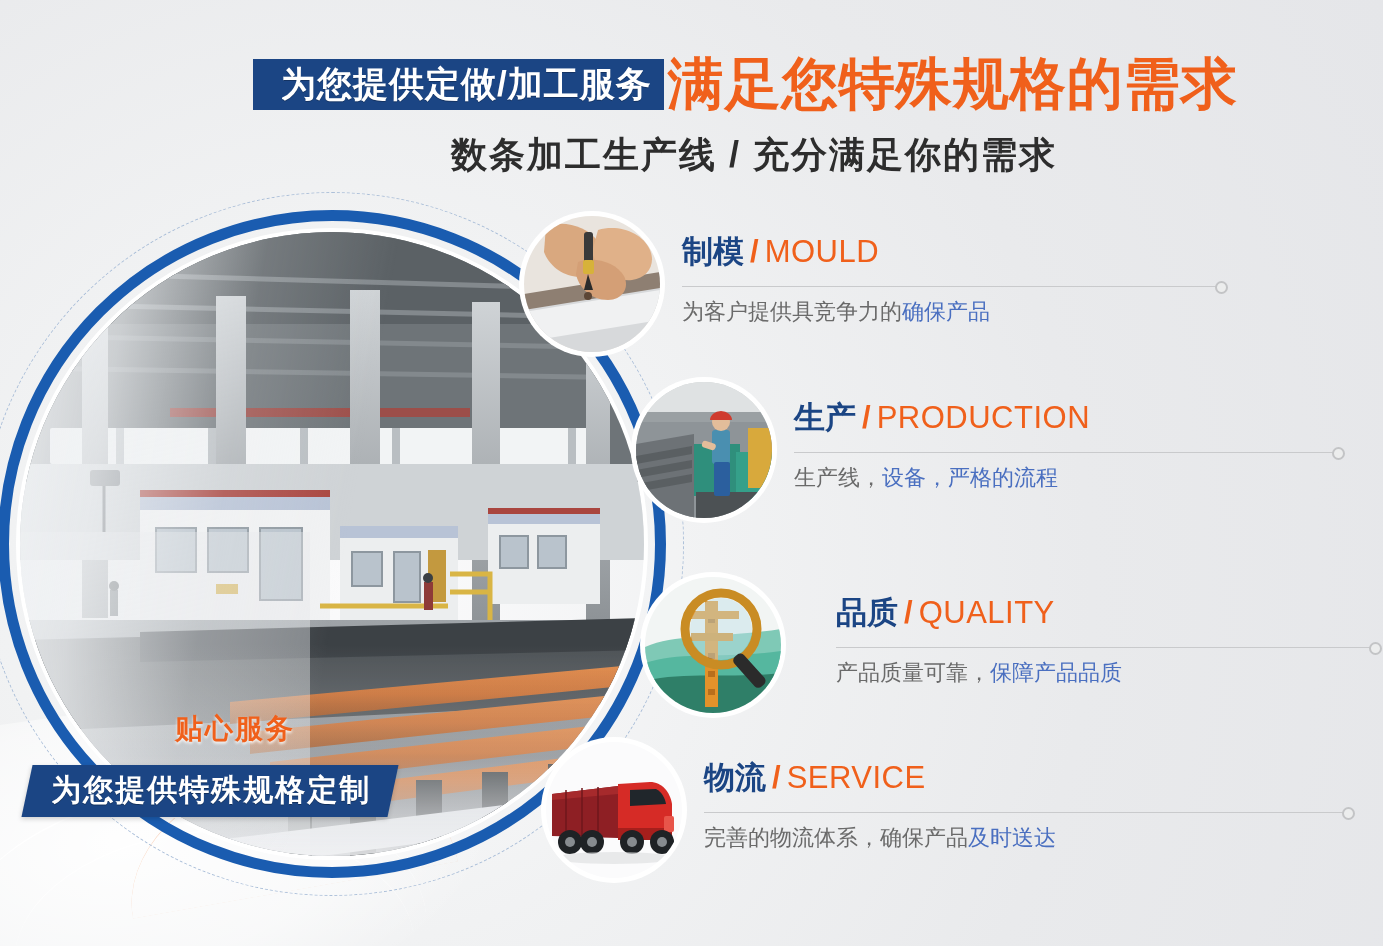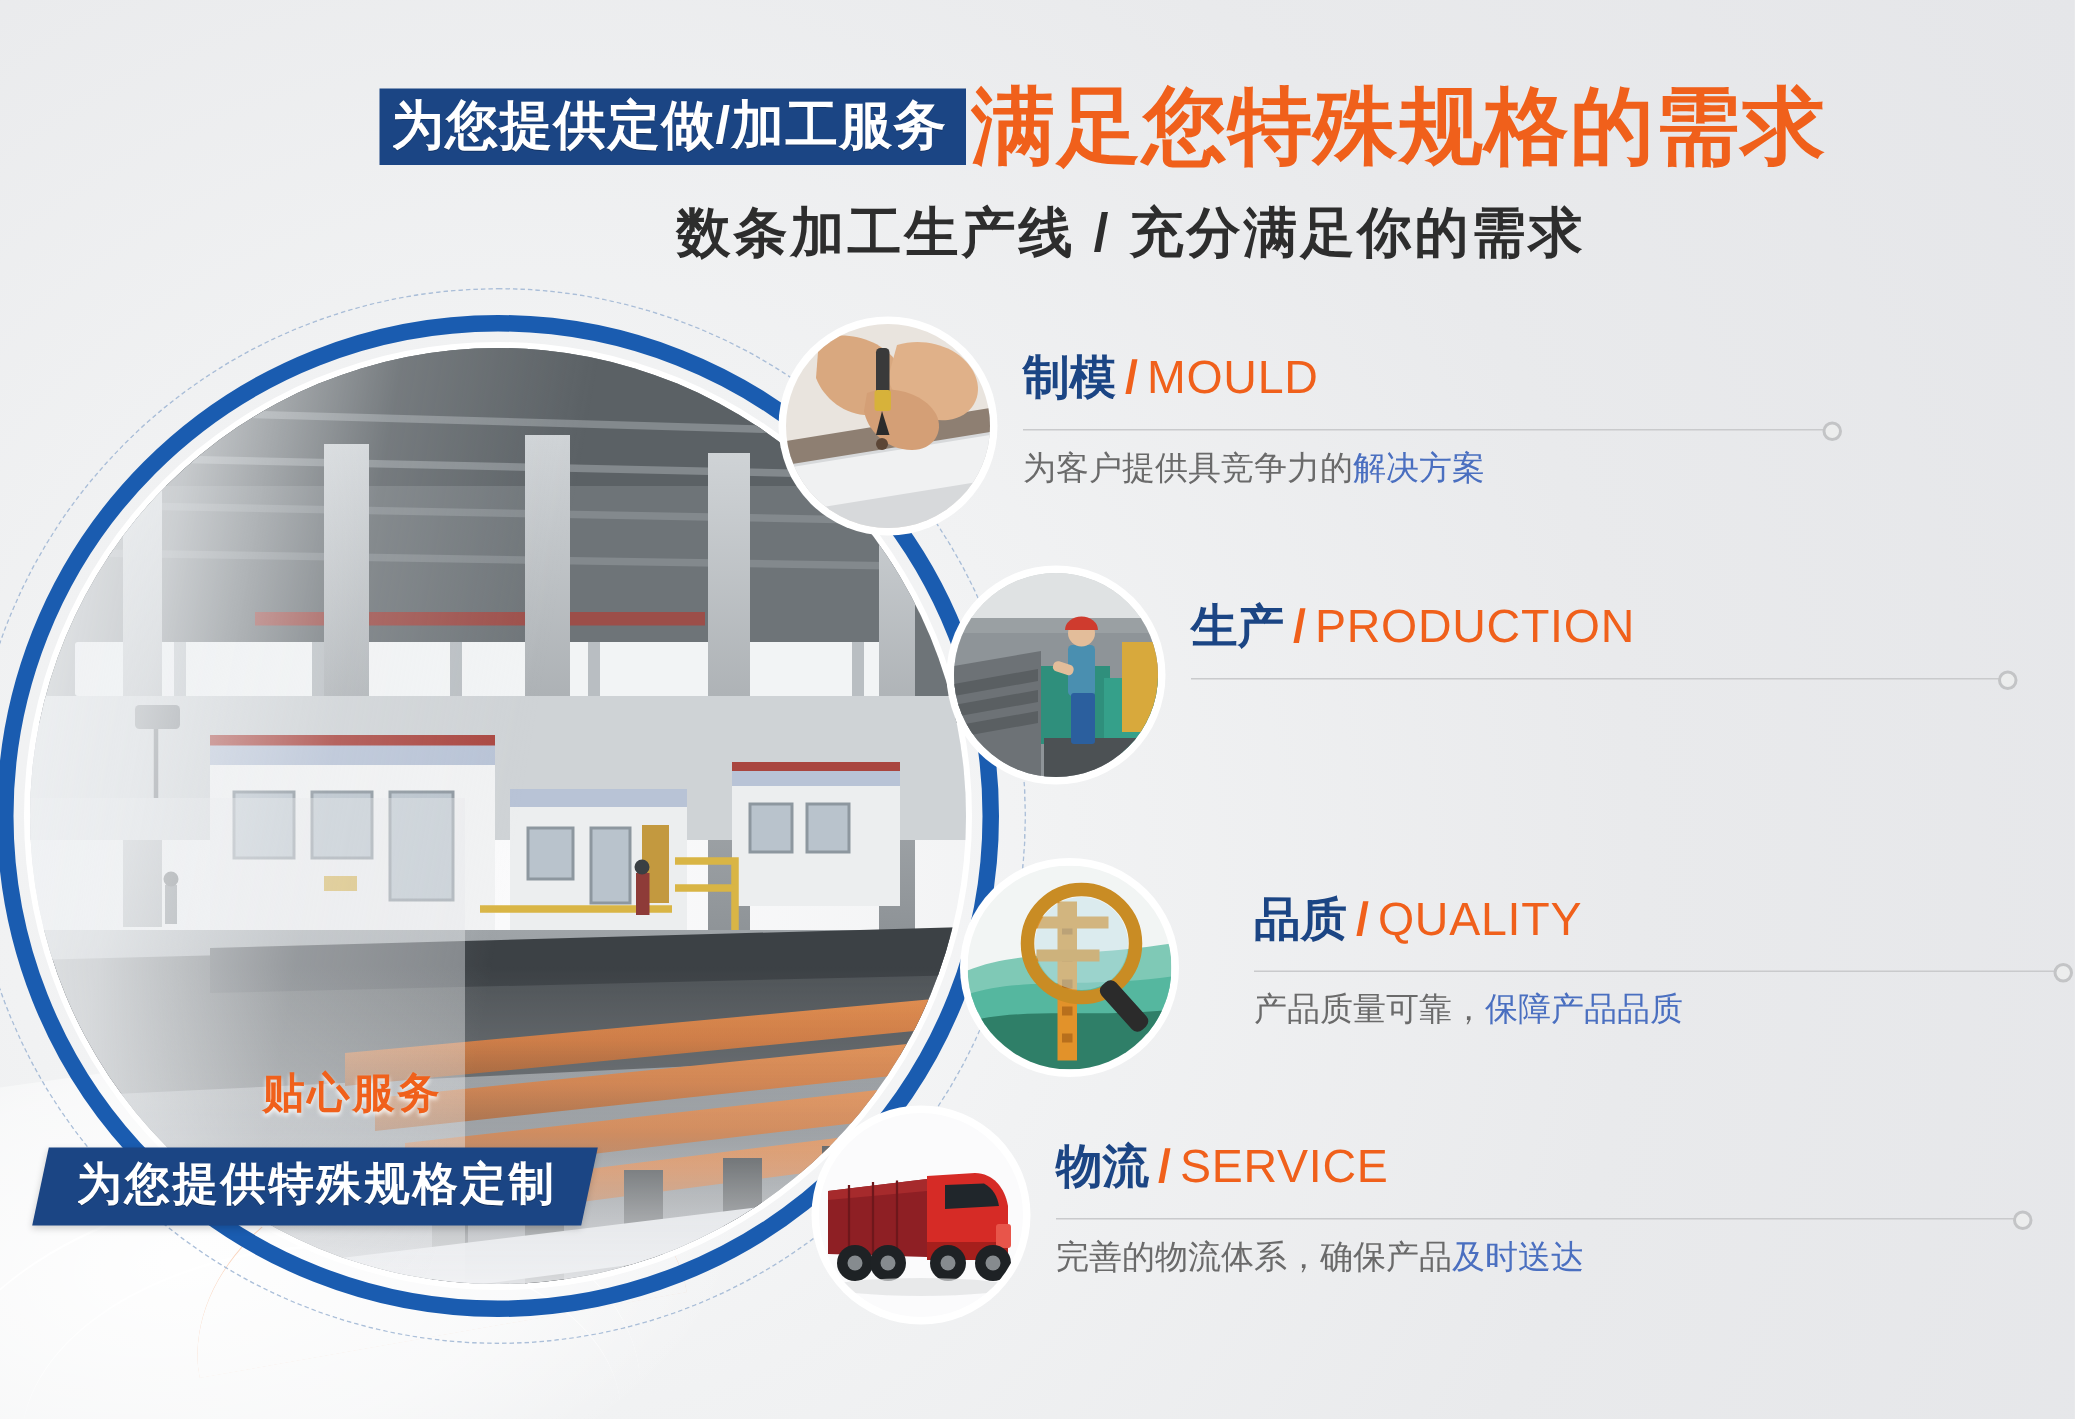--- a/index.html
+++ b/index.html
@@ -29,21 +29,21 @@
        border-radius:50%/100% 100% 0 0;transform:rotate(-4deg);}
   .sw4{left:120px;top:770px;width:330px;height:120px;
        border-top:1px solid rgba(244,130,60,.35);
        border-radius:50%/100% 100% 0 0;transform:rotate(-10deg);}
 
   
   .headline-row{position:absolute;left:253px;top:56px;display:flex;align-items:center;}
   .tag-blue{
     background:#1b4584;color:#ffffff;
     font-size:35px;font-weight:bold;letter-spacing:1px;
-    padding:7px 12px 9px 8px;line-height:1;
+    padding:7px 12px 9px 28px;line-height:1;
     white-space:nowrap;
     text-shadow:0 1px 0 rgba(0,0,0,.25);
   }
   .headline-orange{
     color:#f0601b;font-size:56px;font-weight:bold;line-height:1;
     margin-left:4px;white-space:nowrap;letter-spacing:1px;
   }
   .subhead{
     position:absolute;left:451px;top:131px;
     color:#2d2d2d;font-size:36px;font-weight:bold;letter-spacing:2px;
@@ -303,21 +303,21 @@
       </svg>
     </div>
     <div class="f-body">
       <div class="f-title">
         <span class="cn">制模</span><span class="slash">/</span><span class="en">MOULD</span>
       </div>
       <div class="f-rule">
           <i class="dot"></i>
         </div>
       <div class="f-desc">
-        <span>为客户提供具竞争力的</span><span class="tail">解决方案</span>
+        <span>为客户提供具竞争力的</span><span class="tail">确保产品</span>
       </div>
     </div>
   </div>
 
   <div class="feature feat-2">
     <div class="thumb">
       <svg viewBox="0 0 136 136" preserveAspectRatio="xMidYMid slice" aria-hidden="true">
         <rect width="136" height="136" fill="#cfd3d4"></rect>
         <rect x="0" y="0" width="136" height="36" fill="#dfe2e3"></rect>
         <rect x="0" y="30" width="136" height="10" fill="#9aa0a3"></rect>
@@ -340,20 +340,23 @@
         <rect x="66" y="60" width="14" height="7" rx="3" fill="#e3bd9a" transform="rotate(18 73 63)"></rect>
       </svg>
     </div>
     <div class="f-body">
       <div class="f-title">
         <span class="cn">生产</span><span class="slash">/</span><span class="en">PRODUCTION</span>
       </div>
       <div class="f-rule">
           <i class="dot"></i>
         </div>
+      <div class="f-desc">
+        <span>生产线，</span><span class="tail">设备，严格的流程</span>
+      </div>
     </div>
   </div>
 
   <div class="feature feat-3">
     <div class="thumb">
       <svg viewBox="0 0 136 136" preserveAspectRatio="xMidYMid slice" aria-hidden="true">
         <rect width="136" height="136" fill="#f2f5f4"></rect>
         <path d="M0 70 C34 56 70 62 136 52 L136 92 L0 98 Z" fill="#7fc9b6"></path>
         <path d="M0 86 C36 74 78 82 136 74 L136 112 L0 116 Z" fill="#55b79f"></path>
         <path d="M0 104 C40 94 84 102 136 96 L136 136 L0 136 Z" fill="#2f7f68"></path>

